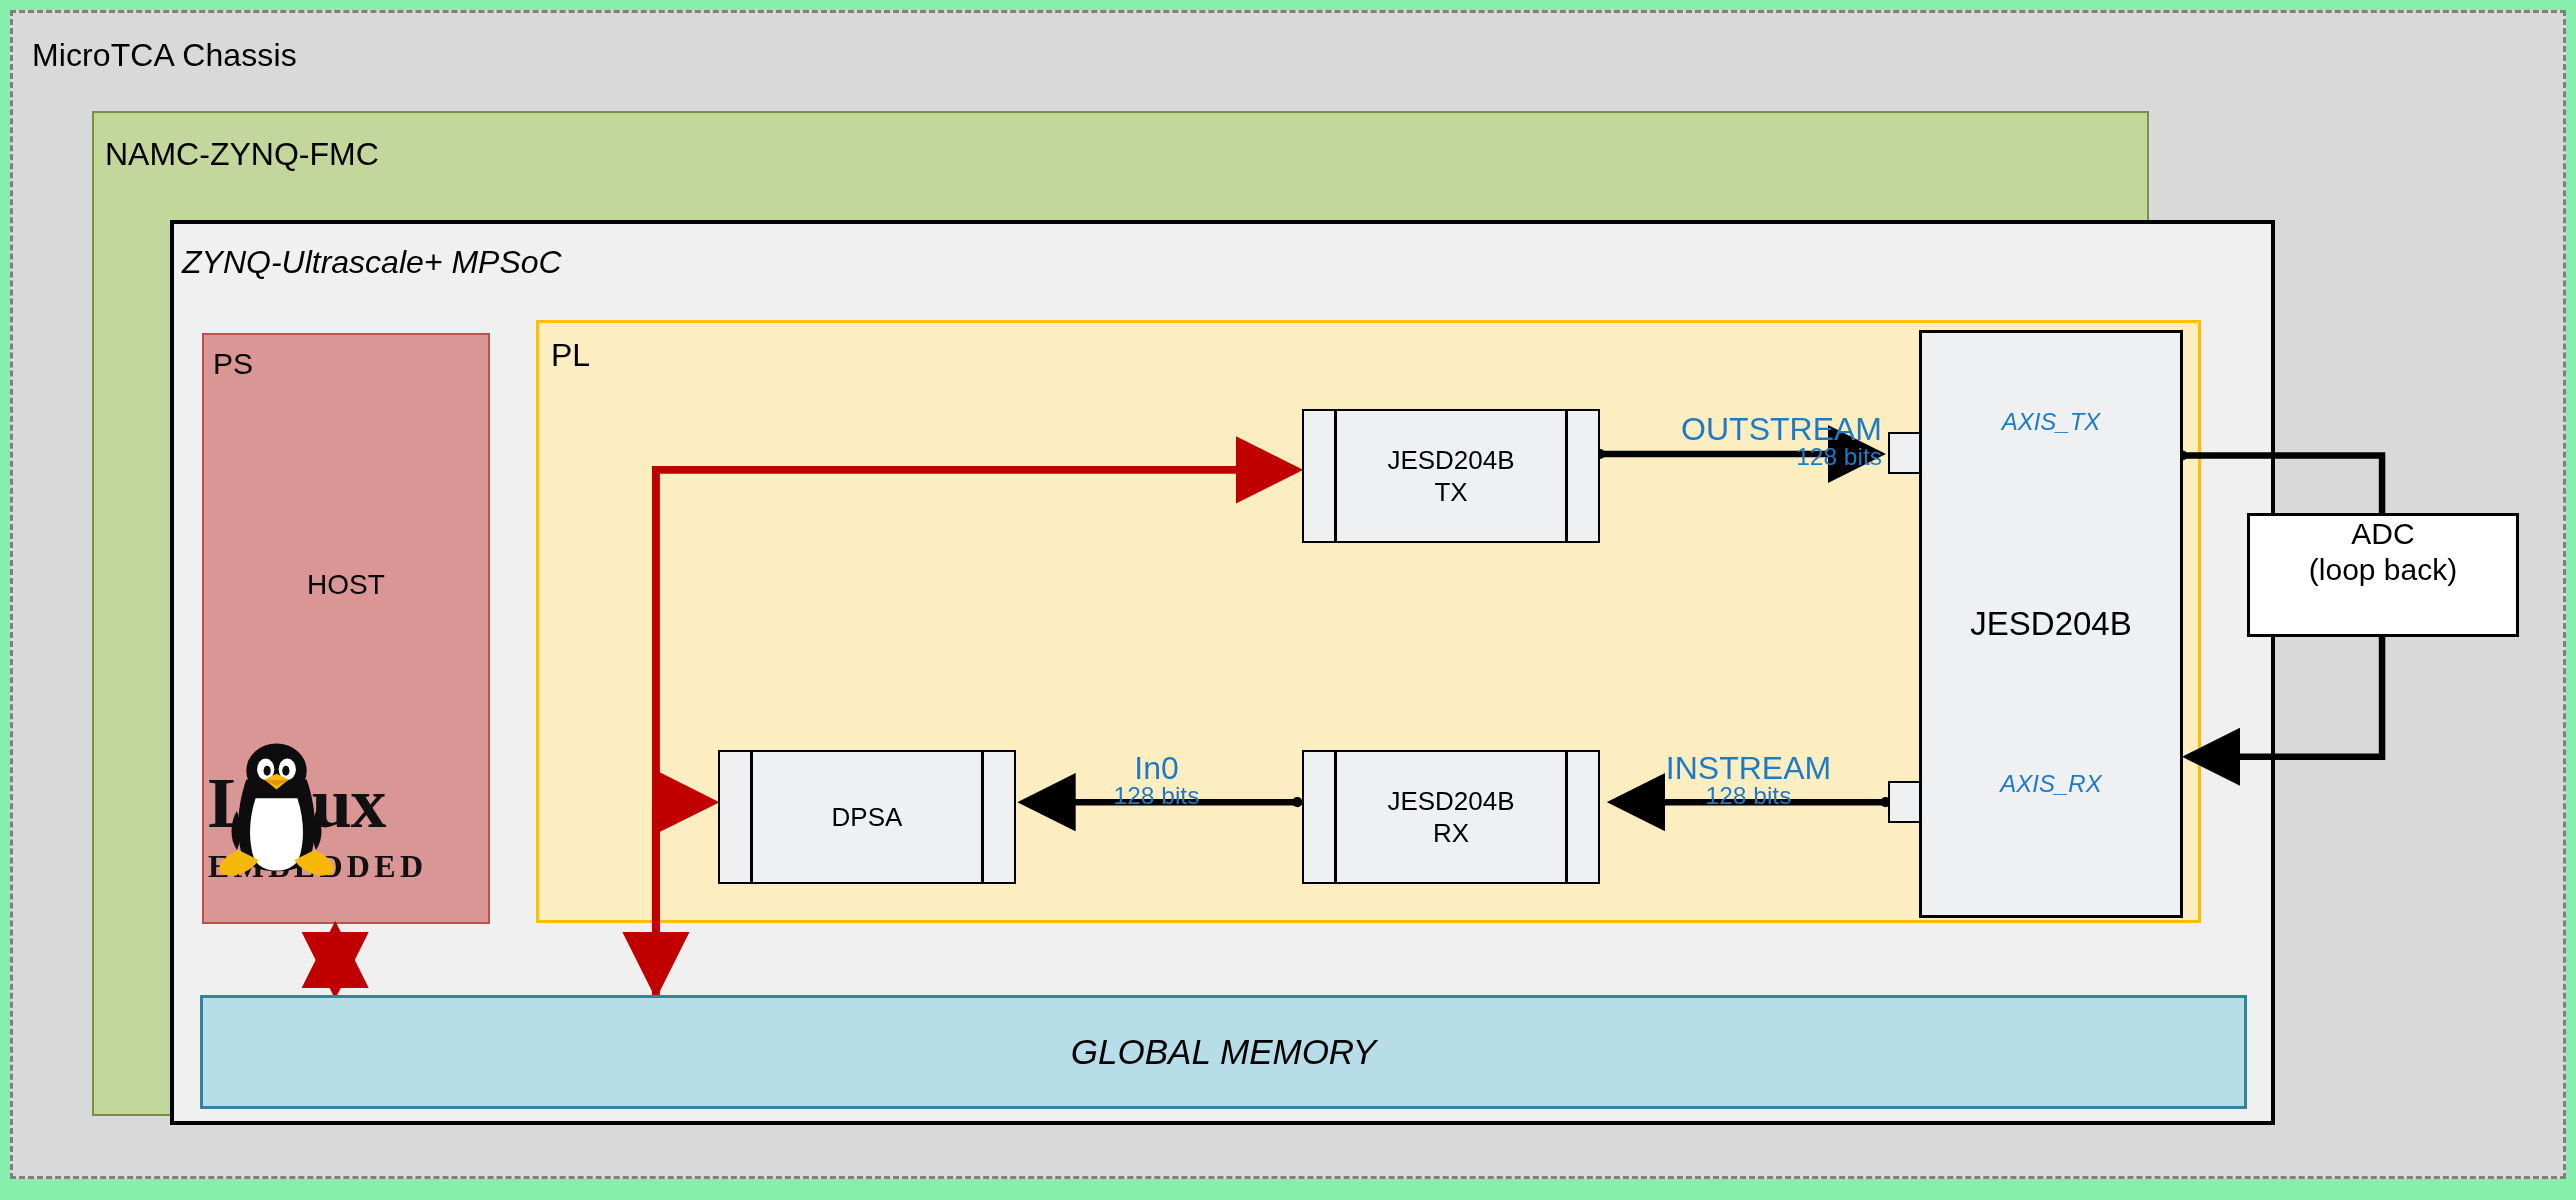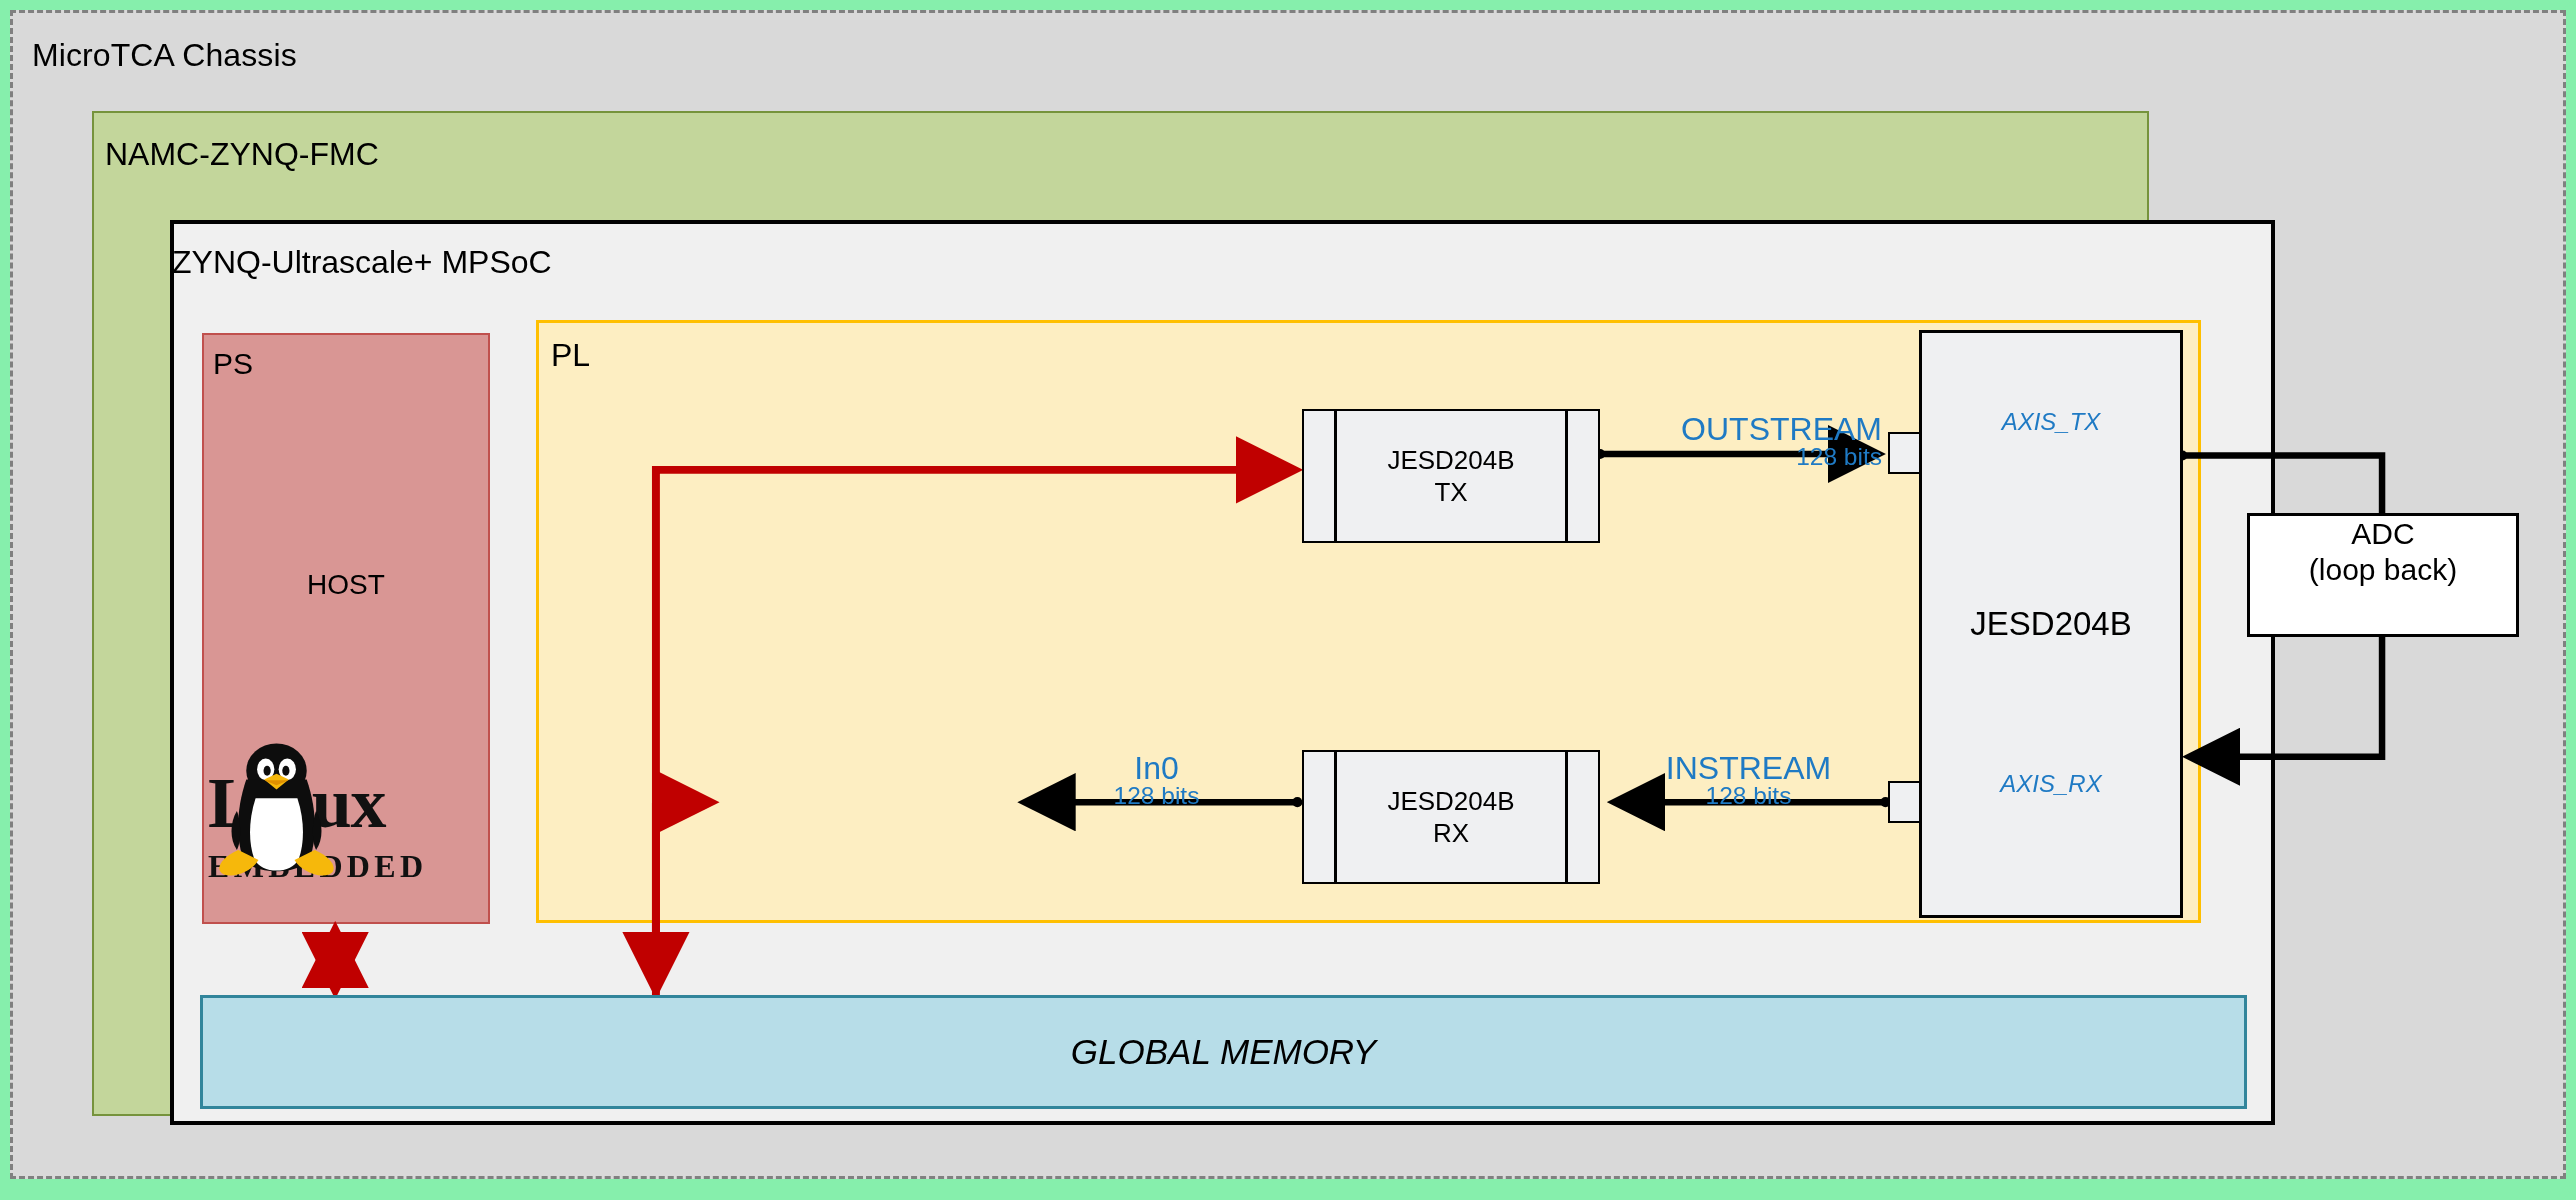--- a/index.html
+++ b/index.html
@@ -20,21 +20,21 @@
     position:absolute;left:92px;top:111px;width:2057px;height:1005px;
     background:#c3d69b;border:2.9px solid #76933c;box-sizing:border-box;
   }
   .namc-label{position:absolute;left:105px;top:136px;font-size:32px;color:#000;}
 
   
   .mpsoc{
     position:absolute;left:170px;top:220px;width:2105px;height:905px;
     background:#f0f0f0;border:4.3px solid #000;box-sizing:border-box;
   }
-  .mpsoc-label{position:absolute;left:172px;top:244px;font-size:32px;color:#000;}
+  .mpsoc-label{position:absolute;left:182px;top:244px;font-size:32px;color:#000;font-style:italic;}
 
   
   .ps{
     position:absolute;left:202px;top:333px;width:288px;height:591px;
     background:#d99694;border:2.2px solid #c0504d;box-sizing:border-box;
   }
   .ps-label{position:absolute;left:213px;top:347px;font-size:30px;color:#000;}
   .host-label{
     position:absolute;left:202px;top:569px;width:288px;text-align:center;
     font-size:28px;color:#000;
@@ -226,20 +226,27 @@
 
   <div class="ipblock blk-jesdrx">
     <div class="rail l"></div>
     <div class="rail r"></div>
     <div class="txt">
       <span>JESD204B</span>
       <span>RX</span>
     </div>
   </div>
 
+  <div class="ipblock blk-dpsa">
+    <div class="rail l"></div>
+    <div class="rail r"></div>
+    <div class="txt">
+      <span>DPSA</span>
+    </div>
+  </div>
 
   <div class="port tx"></div>
   <div class="port rx"></div>
   <div class="jesdcore">
     <div class="axis tx">AXIS_TX</div>
     <div class="core-name">JESD204B</div>
     <div class="axis rx">AXIS_RX</div>
   </div>
 
   <div class="adc">

